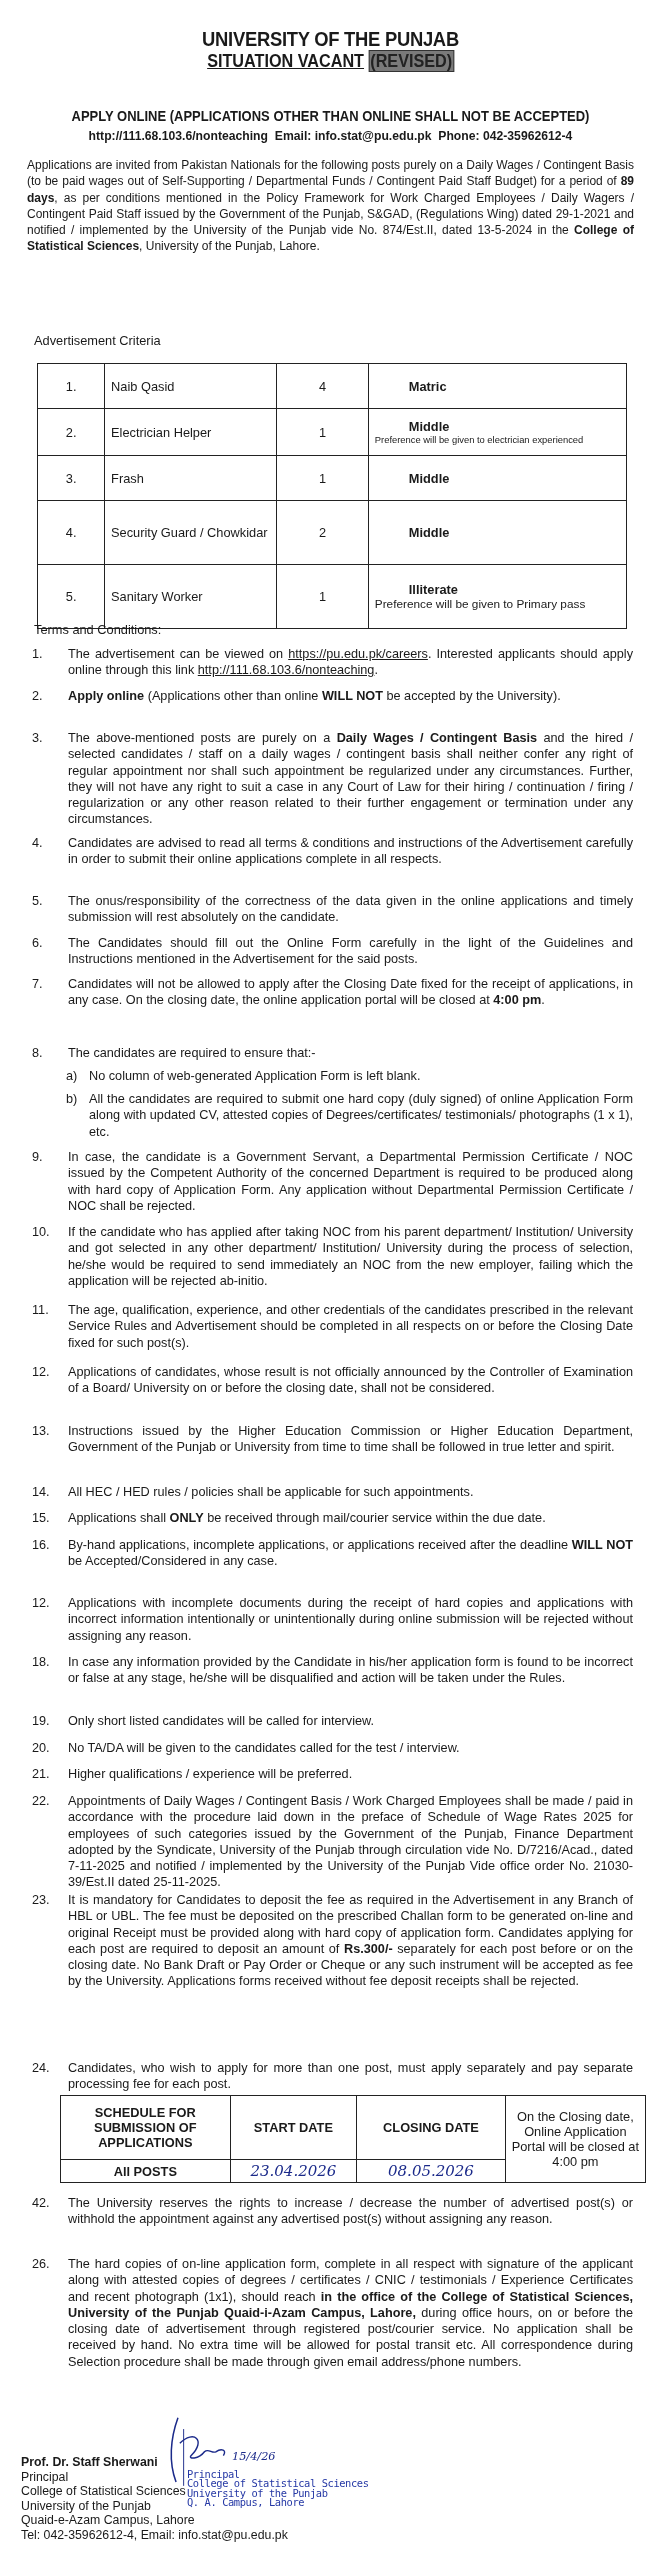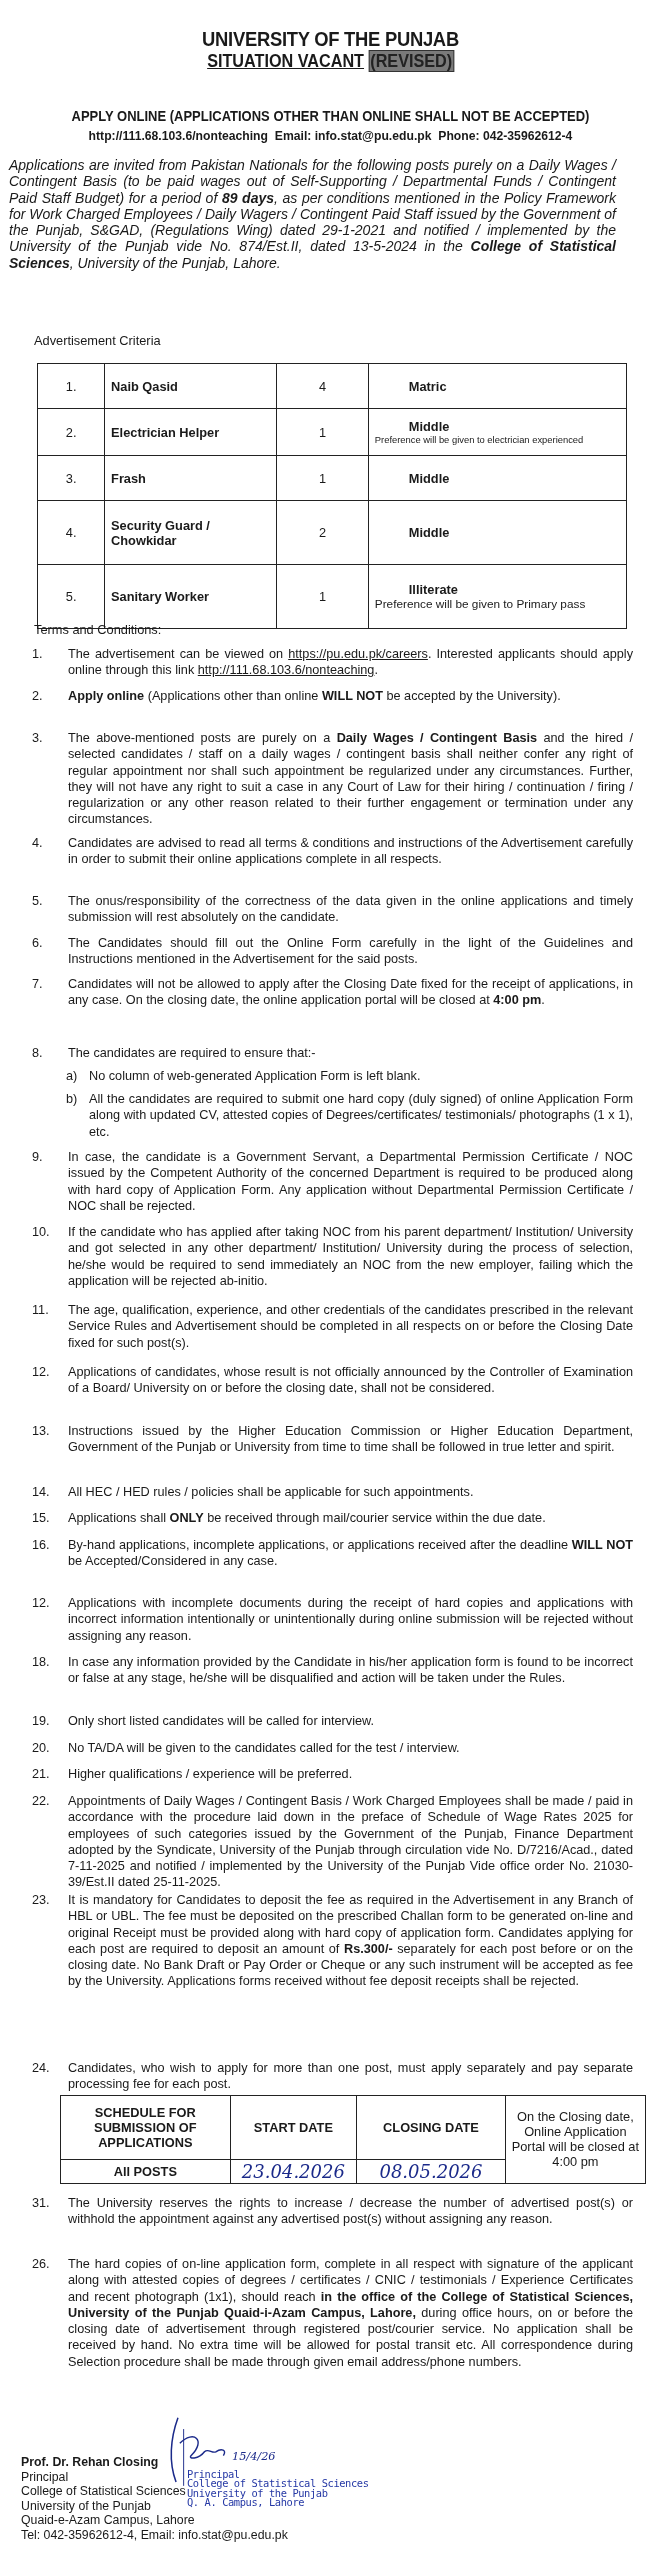--- a/index.html
+++ b/index.html
@@ -11,48 +11,48 @@
   .h-uni { position: absolute; top: 28px; left: 0; width: 661px; text-align: center;
     font-size: 20px; font-weight: bold; letter-spacing: -0.3px; transform: scaleX(0.92); }
   .h-sv { position: absolute; top: 51px; left: 0; width: 661px; text-align: center;
     font-size: 18px; font-weight: bold; transform: scaleX(0.9); }
   .h-sv .u { text-decoration: underline; }
   .h-sv .rev { background: #7a7a7a; color: #222; border: 0.9px solid #333; padding: 0 0.9px; }
   .apply { position: absolute; top: 108px; left: 0; width: 661px; text-align: center;
     font-size: 14.6px; font-weight: bold; transform: scaleX(0.89); }
   .contact { position: absolute; top: 128px; left: 0; width: 661px; text-align: center;
     font-size: 13.7px; font-weight: bold; transform: scaleX(0.89); }
-  .para { position: absolute; left: 9px; width: 607px; font-size: 14px; line-height: 16.3px;
-    text-align: justify; font-style: italic; }
+  .para { position: absolute; left: 27px; width: 607px; font-size: 12px; line-height: 16.3px;
+    text-align: justify; }
   .intro { top: 157px; }
   .sect { position: absolute; left: 34px; font-size: 12.8px; font-weight: normal; }
   table.crit { position: absolute; left: 37px; top: 363px; width: 590px; border-collapse: collapse;
     font-size: 12.8px; }
   table.crit td, table.crit th { border: 1.4px solid #222; padding: 1.9px 5.7px; vertical-align: middle; }
   table.crit th { font-weight: bold; text-align: left; height: 42px; }
   table.crit td.sr { text-align: center; width: 55px; }
   table.crit td.num { text-align: center; width: 80px; }
-  table.crit td.nm { width: 159px; font-weight: bold; }
+  table.crit td.nm { width: 159px; }
   .elig-main { font-weight: bold; padding-left: 34px; }
   .elig-sub { font-size: 9.4px; }
   .elig-sub2 { font-size: 11.8px; }
   .terms { position: absolute; left: 32px; width: 601px; font-size: 12.7px; line-height: 16.3px; }
   .item { position: absolute; left: 0; width: 601px; }
   .item .n { position: absolute; left: 0; top: 0; width: 28px; }
   .item .t { margin-left: 36px; text-align: justify; }
   .sub { position: absolute; left: 34px; width: 567px; }
   .sub .n { position: absolute; left: 0; }
   .sub .t { margin-left: 23px; text-align: justify; }
   b { font-weight: bold; }
   a.lnk { color: #1a1a1a; text-decoration: underline; }
   table.sched { position: absolute; left: 60px; top: 2095px; width: 586px; border-collapse: collapse;
     font-size: 12.8px; }
   table.sched td { border: 1.4px solid #222; text-align: center; vertical-align: middle; padding: 0.9px 3.8px; }
   .sched-h { font-weight: bold; }
-  .hand { font-family: "DejaVu Serif", serif; font-style: italic; color: #1b2a8a; font-size: 18px; }
+  .hand { font-family: "DejaVu Serif", serif; font-style: italic; color: #1b2a8a; font-size: 15px; }
   .sig { position: absolute; left: 21px; top: 2455px; font-size: 12.3px; line-height: 14.6px; }
   .sig .nm { font-weight: bold; }
   .stamp { position: absolute; left: 187px; top: 2470px; font-family: "DejaVu Sans Mono", monospace;
     color: #2538a5; font-size: 10.4px; line-height: 9.4px; letter-spacing: -0.4px; }
   .scribble { position: absolute; left: 142px; top: 2410px; }
 </style>
 </head>
 <body>
 
 <div class="page">
@@ -224,21 +224,21 @@
     </div>
     <div class="item" style="top:1892px">
       <span class="n">23.</span>
       <div class="t"><span>It is mandatory for Candidates to deposit the fee as required in the Advertisement in any Branch of HBL or UBL. The fee must be deposited on the prescribed Challan form to be generated on-line and original Receipt must be provided along with hard copy of application form. Candidates applying for each post are required to deposit an amount of </span><b>Rs.300/-</b><span> separately for each post before or on the closing date. No Bank Draft or Pay Order or Cheque or any such instrument will be accepted as fee by the University. Applications forms received without fee deposit receipts shall be rejected.</span></div>
     </div>
     <div class="item" style="top:2060px">
       <span class="n">24.</span>
       <div class="t">Candidates, who wish to apply for more than one post, must apply separately and pay separate processing fee for each post.</div>
     </div>
     <div class="item" style="top:2195px">
-      <span class="n">31.</span>
+      <span class="n">42.</span>
       <div class="t">The University reserves the rights to increase / decrease the number of advertised post(s) or withhold the appointment against any advertised post(s) without assigning any reason.</div>
     </div>
     <div class="item" style="top:2256px">
       <span class="n">26.</span>
       <div class="t"><span>The hard copies of on-line application form, complete in all respect with signature of the applicant along with attested copies of degrees / certificates / CNIC / testimonials / Experience Certificates and recent photograph (1x1), should reach </span><b>in the office of the College of Statistical Sciences, University of the Punjab Quaid-i-Azam Campus, Lahore,</b><span> during office hours, on or before the closing date of advertisement through registered post/courier service. No application shall be received by hand. No extra time will be allowed for postal transit etc. All correspondence during Selection procedure shall be made through given email address/phone numbers.</span></div>
     </div>
   </div>
 
   <table class="sched">
     <tbody>
@@ -257,21 +257,21 @@
     </table>
 
   <svg class="scribble" width="123" height="76" viewBox="0 0 130 80">
     <path d="M38 8 C30 30, 28 55, 36 76" stroke="#1b2a8a" stroke-width="1.6" fill="none"></path>
     <path d="M40 35 C55 20, 68 32, 52 48 C48 52, 60 52, 66 44 C70 40, 74 46, 78 44 C84 40, 90 42, 86 48" stroke="#1b2a8a" stroke-width="1.5" fill="none"></path>
     <path d="M44 20 L44 80" stroke="#1b2a8a" stroke-width="1" fill="none"></path>
   </svg>
   <div class="hand" style="position:absolute;left:232px;top:2450px;font-size:11.3px;text-align:right;">15/4/26</div>
 
   <div class="sig">
-    <div class="nm">Prof. Dr. Rehan Closing</div>
+    <div class="nm">Prof. Dr. Staff Sherwani</div>
     <div>Principal</div>
     <div>College of Statistical Sciences</div>
     <div>University of the Punjab</div>
     <div>Quaid-e-Azam Campus, Lahore</div>
     <div>Tel:  042-35962612-4,  Email: info.stat@pu.edu.pk</div>
   </div>
 
   <div class="stamp">
     <div>Principal</div>
     <div>College of Statistical Sciences</div>

